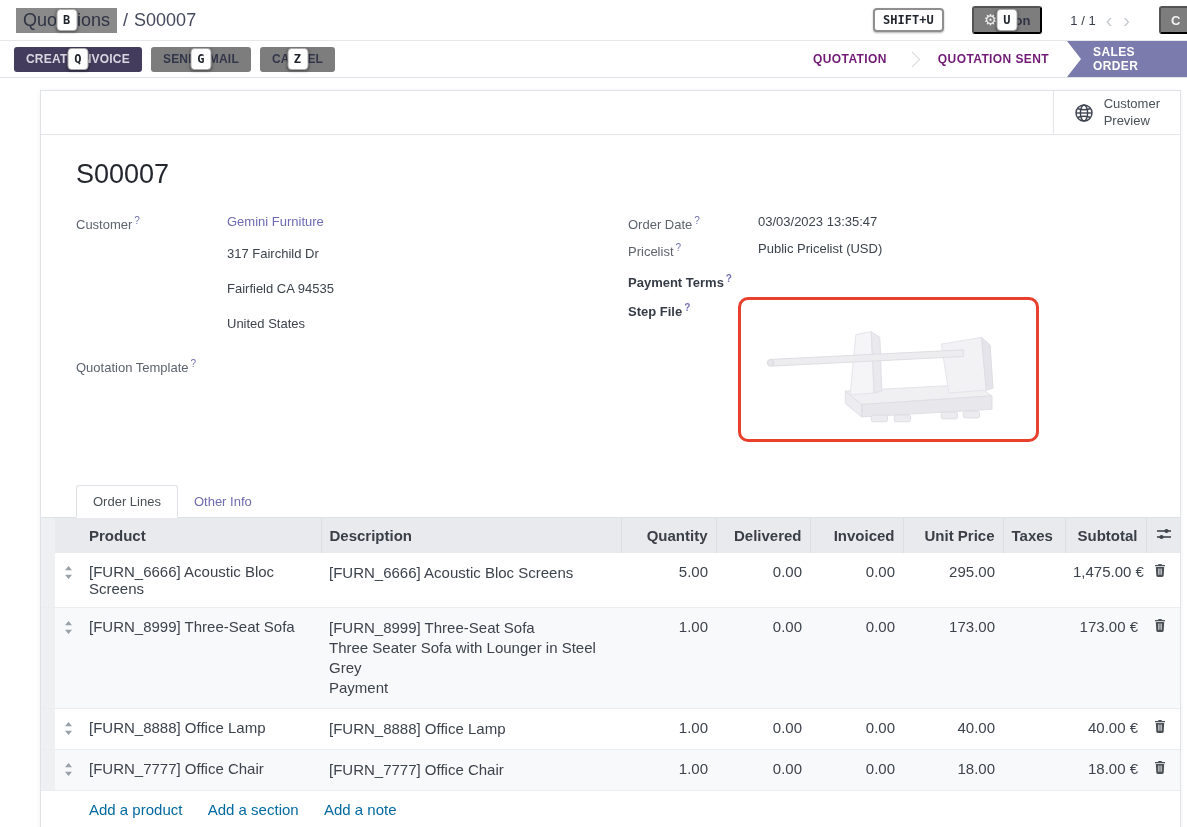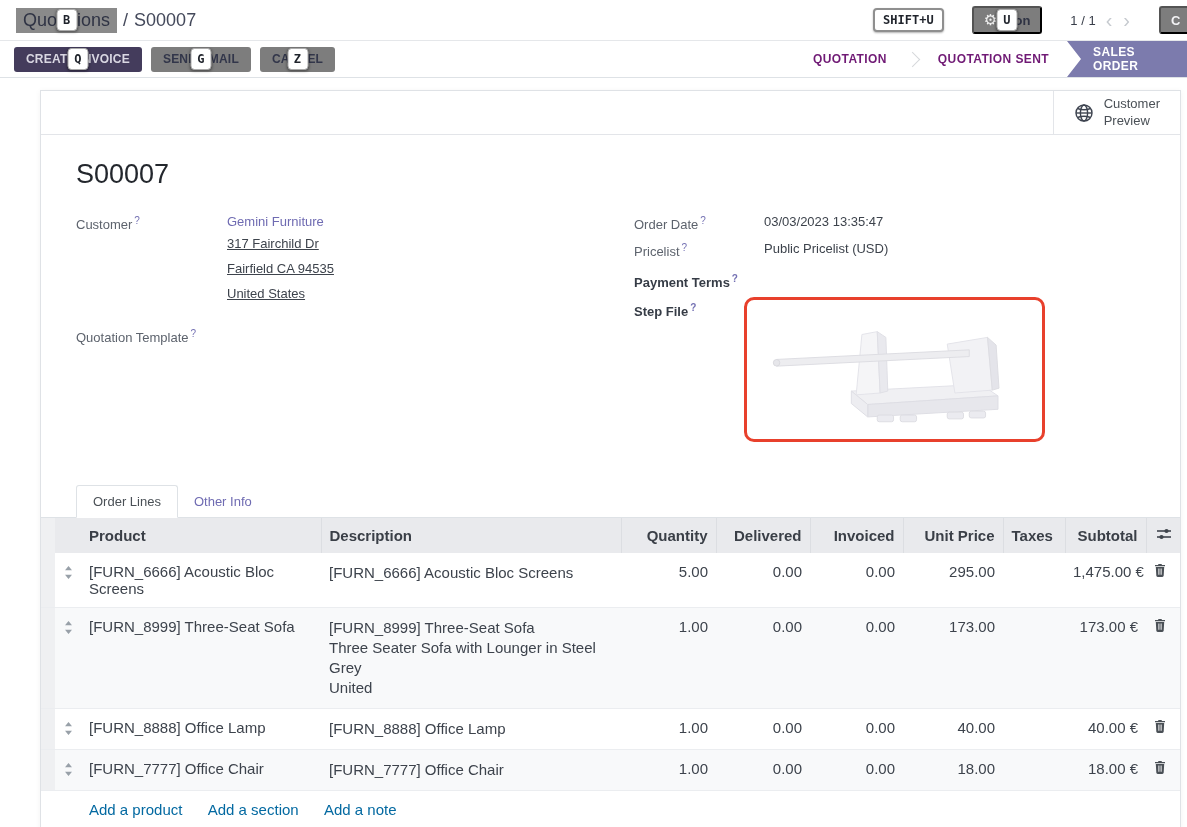--- a/index.html
+++ b/index.html
@@ -76,30 +76,30 @@
   .preview-bar { height: 44px; border-bottom: 1px solid #e3e5e9; display: flex; justify-content: flex-end; }
   .preview-btn {
     display: flex; align-items: center; gap: 10px; padding: 0 20px;
     border-left: 1px solid #e3e5e9; cursor: pointer; background: #fff; border-top: 0; border-right: 0; border-bottom: 0;
     font-family: "Liberation Sans", sans-serif;
   }
   .preview-label { font-size: 13px; color: #4a5056; text-align: left; line-height: 1.25; }
 
   .doc-title { font-size: 27px; font-weight: 500; color: #23272d; margin: 24px 0 24px 35px; }
 
-  .field-grid { display: grid; grid-template-columns: 552px 1fr; padding: 0 20px 0 35px; gap: 6px; }
+  .field-grid { display: grid; grid-template-columns: 552px 1fr; padding: 0 20px 0 35px; }
   .fcol { display: flex; flex-direction: column; }
   .frow { display: flex; margin-bottom: 9px; }
   .flabel { width: 151px; color: #5d636d; flex-shrink: 0; padding-top: 1px; }
   .frow.rcol .flabel { width: 130px; }
   .flabel.strong { font-weight: 700; color: #363c46; }
   .help-sup { color: #7471b3; font-size: 10px; vertical-align: super; margin-left: 2px; }
   .fvalue { color: #3d434c; }
   .link { color: #6f6bb2; text-decoration: none; cursor: pointer; }
-  .addr { color: #3d434c; line-height: 21px; margin-top: 4px; text-decoration: underline; }
+  .addr { color: #3d434c; line-height: 21px; margin-top: 14px; }
 
   .stepfile-box {
     width: 301px; height: 145px; border: 3px solid #e8402c; border-radius: 10px;
     background: #fff; overflow: hidden; margin-top: -4px;
   }
 
   
   .tabstrip { display: flex; align-items: flex-end; padding-left: 35px; margin-top: 34px; border-bottom: 1px solid #dee2e6; }
   .tab {
     padding: 8px 16px; font-size: 13px; cursor: pointer; background: transparent; border: none;
@@ -367,21 +367,21 @@
         <td class="gutter"></td>
         <td class="handle">
           <svg width="9" height="13" viewBox="0 0 9 13">
               <path fill="#98a0a8" d="M4.5 0L8 4.2H1L4.5 0zM4.5 13L1 8.8h7L4.5 13z"></path>
             </svg>
         </td>
         <td>[FURN_8999] Three-Seat Sofa</td>
         <td>
           <div class="desc-line">[FURN_8999] Three-Seat Sofa</div>
           <div class="desc-line">Three Seater Sofa with Lounger in Steel Grey</div>
-          <div class="desc-line">United</div>
+          <div class="desc-line">Payment</div>
         </td>
         <td class="num blue">1.00</td>
         <td class="num blue">0.00</td>
         <td class="num blue">0.00</td>
         <td class="num">173.00</td>
         <td></td>
         <td class="num subcell">173.00 €</td>
         <td>
           <button class="trash-btn">
             <svg width="12" height="13" viewBox="0 0 12 13">

